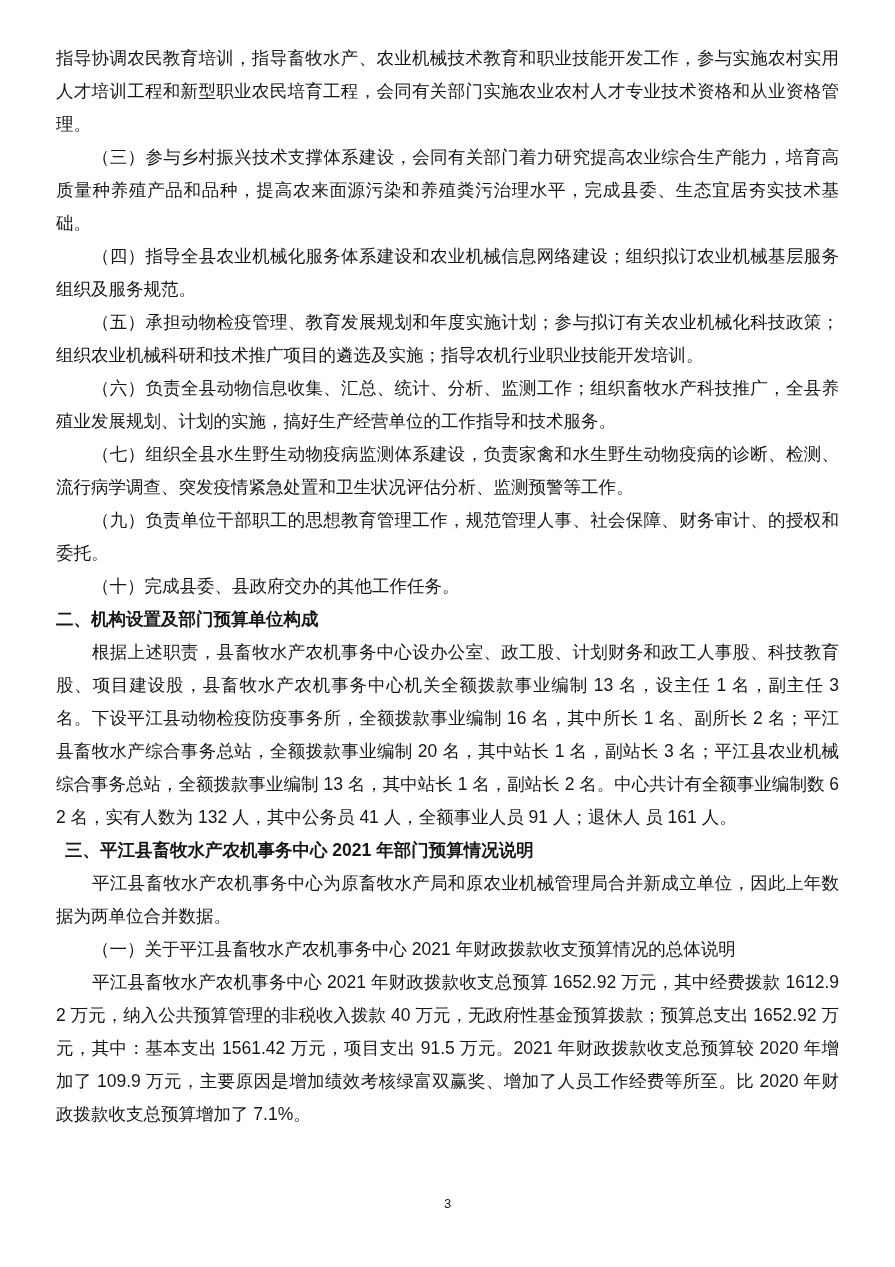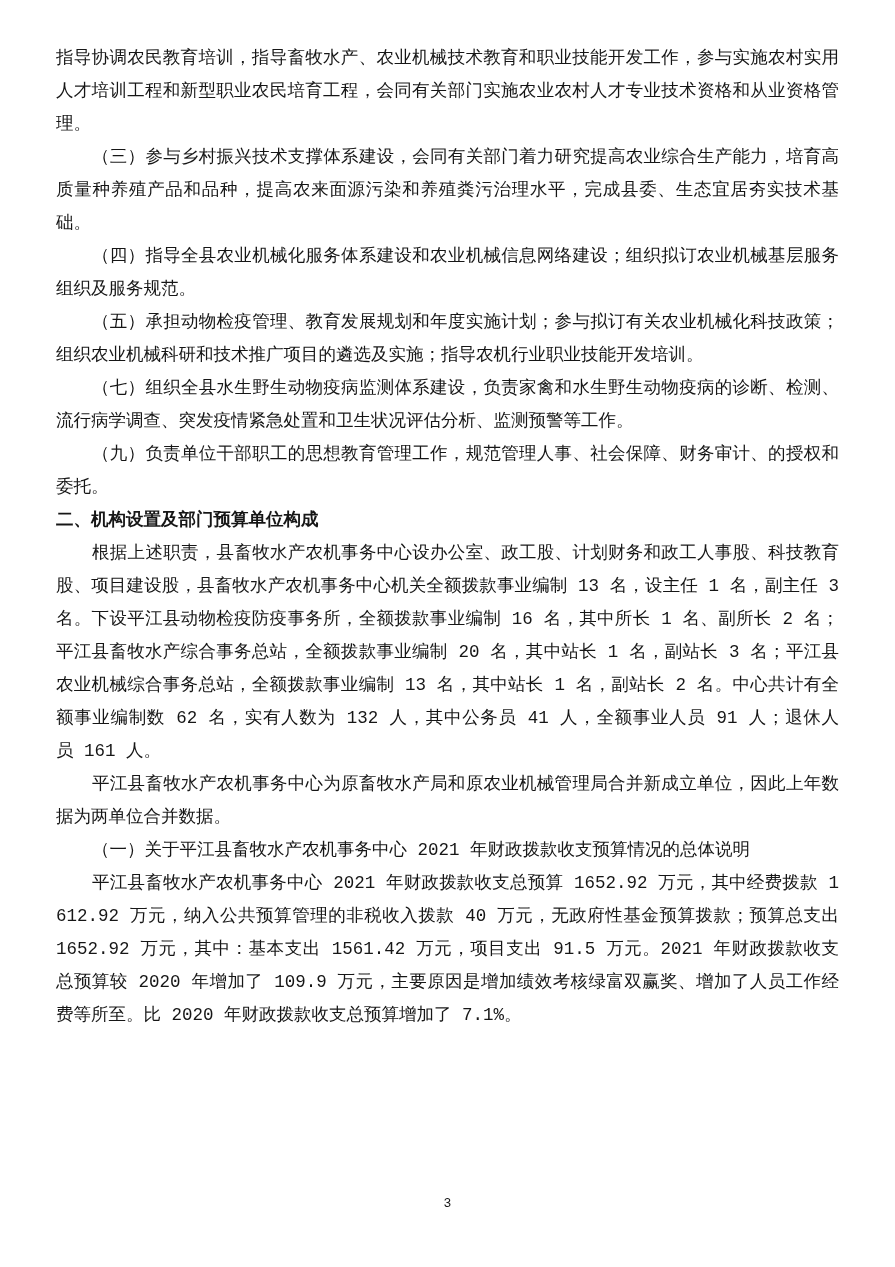--- a/index.html
+++ b/index.html
@@ -7,21 +7,21 @@
     padding: 0;
     background: #e8e8e8;
   }
   .page {
     position: relative;
     width: 895px;
     height: 1267px;
     margin: 0 auto;
     background: #ffffff;
     color: #161616;
-    font-family: Liberation Mono, monospace;
+    font-family: Liberation Sans, sans-serif;
     box-sizing: border-box;
     padding: 42px 56px 0 56px;
     overflow: hidden;
   }
   .block {
     margin: 0;
     font-size: 17.5px;
     line-height: 33px;
     text-align: justify;
     text-justify: inter-ideograph;
@@ -52,27 +52,30 @@
 </style>
 </head>
 <body>
 
 <div class="page">
 
   <div class="block noindent">指导协调农民教育培训，指导畜牧水产、农业机械技术教育和职业技能开发工作，参与实施农村实用人才培训工程和新型职业农民培育工程，会同有关部门实施农业农村人才专业技术资格和从业资格管理。</div>
   <div class="block indent">（三）参与乡村振兴技术支撑体系建设，会同有关部门着力研究提高农业综合生产能力，培育高质量种养殖产品和品种，提高农来面源污染和养殖粪污治理水平，完成县委、生态宜居夯实技术基础。</div>
   <div class="block indent">（四）指导全县农业机械化服务体系建设和农业机械信息网络建设；组织拟订农业机械基层服务组织及服务规范。</div>
   <div class="block indent">（五）承担动物检疫管理、教育发展规划和年度实施计划；参与拟订有关农业机械化科技政策；组织农业机械科研和技术推广项目的遴选及实施；指导农机行业职业技能开发培训。</div>
+  <div class="block indent">（六）负责全县动物信息收集、汇总、统计、分析、监测工作；组织畜牧水产科技推广，全县养殖业发展规划、计划的实施，搞好生产经营单位的工作指导和技术服务。</div>
   <div class="block indent">（七）组织全县水生野生动物疫病监测体系建设，负责家禽和水生野生动物疫病的诊断、检测、流行病学调查、突发疫情紧急处置和卫生状况评估分析、监测预警等工作。</div>
   <div class="block indent">（九）负责单位干部职工的思想教育管理工作，规范管理人事、社会保障、财务审计、的授权和委托。</div>
+  <div class="block indent">（十）完成县委、县政府交办的其他工作任务。</div>
 
   <div class="block heading">二、机构设置及部门预算单位构成</div>
 
   <div class="block indent">根据上述职责，县畜牧水产农机事务中心设办公室、政工股、计划财务和政工人事股、科技教育股、项目建设股，县畜牧水产农机事务中心机关全额拨款事业编制 13 名，设主任 1 名，副主任 3 名。下设平江县动物检疫防疫事务所，全额拨款事业编制 16 名，其中所长 1 名、副所长 2 名；平江县畜牧水产综合事务总站，全额拨款事业编制 20 名，其中站长 1 名，副站长 3 名；平江县农业机械综合事务总站，全额拨款事业编制 13 名，其中站长 1 名，副站长 2 名。中心共计有全额事业编制数 62 名，实有人数为 132 人，其中公务员 41 人，全额事业人员 91 人；退休人 员 161 人。</div>
 
+  <div class="block heading indent-sm">三、平江县畜牧水产农机事务中心 2021 年部门预算情况说明</div>
 
   <div class="block indent">平江县畜牧水产农机事务中心为原畜牧水产局和原农业机械管理局合并新成立单位，因此上年数据为两单位合并数据。</div>
   <div class="block indent">（一）关于平江县畜牧水产农机事务中心 2021 年财政拨款收支预算情况的总体说明</div>
   <div class="block indent">平江县畜牧水产农机事务中心 2021 年财政拨款收支总预算 1652.92 万元，其中经费拨款 1612.92 万元，纳入公共预算管理的非税收入拨款 40 万元，无政府性基金预算拨款；预算总支出 1652.92 万元，其中：基本支出 1561.42 万元，项目支出 91.5 万元。2021 年财政拨款收支总预算较 2020 年增加了 109.9 万元，主要原因是增加绩效考核绿富双赢奖、增加了人员工作经费等所至。比 2020 年财政拨款收支总预算增加了 7.1%。</div>
 
   <div class="page-number">3</div>
 
 </div>
 
 </body></html>

